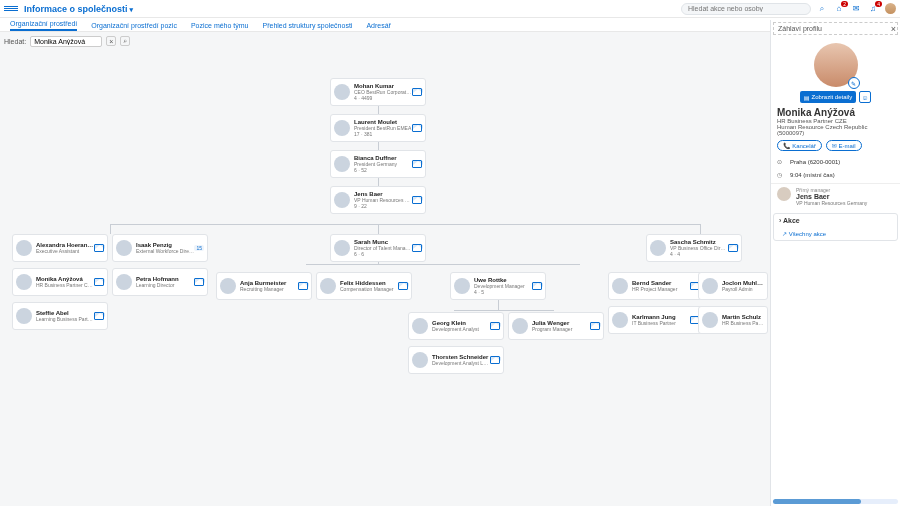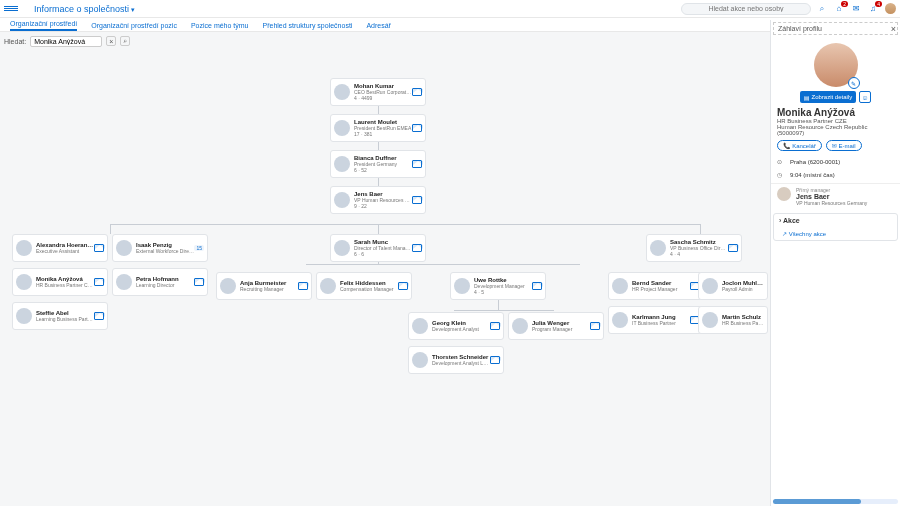--- a/index.html
+++ b/index.html
@@ -1,24 +1,24 @@
 <!DOCTYPE html>
 <html><head>
 <meta charset="utf-8">
 <style>
   * { box-sizing: border-box; }
   body { margin: 0; font-family: "Segoe UI", Arial, sans-serif; font-size: 8px; background: #f5f6f7; color: #333; overflow: hidden; }
   .shell { width: 900px; height: 506px; position: relative; }
   .topbar { position: absolute; top: 0; left: 0; right: 0; height: 18px; background: #fff; display: flex; align-items: center; padding: 0 4px; border-bottom: 1px solid #e8e8e8; }
   .hamburger { width: 14px; display:flex; flex-direction:column; gap:1px; cursor:pointer;}
   .hamburger span { height:1px; background:#0a6ed1;}
-  .title { color:#0a6ed1; margin-left:16px; font-size:9px; cursor:pointer;}
+  .title { color:#0a6ed1; margin-left:6px; font-size:9px; cursor:pointer;font-weight:bold;}
   .title::after{content:" ▾"; font-size:7px;}
   .topbar .spacer{flex:1;}
-  .search { width:130px; height:12px; background:#f4f6f8; border:1px solid #e0e4e8; border-radius:6px; padding:0 6px; font-size:7px; color:#888;text-align:center;}
+  .search { width:130px; height:12px; background:#f4f6f8; border:1px solid #e0e4e8; border-radius:6px; padding:0 6px; font-size:7px; color:#888;}
   .icn { width:12px;height:12px;margin-left:5px;display:flex;align-items:center;justify-content:center;color:#0a6ed1;position:relative;cursor:pointer;font-size:8px;}
   .badge{position:absolute;top:-2px;right:-3px;background:#c00;color:#fff;border-radius:6px;font-size:5px;padding:0 2px;line-height:6px;}
   .avatar{width:11px;height:11px;border-radius:50%;background:linear-gradient(#d9b38c,#c4915f);margin-left:6px;}
   .tabs { position:absolute; top:18px; left:0; right:0; height:14px; background:#fff; display:flex; align-items:flex-end; padding:0 10px; gap:14px; font-size:7px; border-bottom:1px solid #e8e8e8;}
   .tab { color:#0a6ed1; padding-bottom:2px; cursor:pointer;}
   .tab.active{ border-bottom:2px solid #0a6ed1;}
   .searchrow{position:absolute;top:34px;left:4px;height:14px;display:flex;align-items:center;gap:4px;font-size:7px;}
   .searchrow .label{color:#555;}
   .searchrow input{height:11px;width:72px;border:1px solid #ccc;border-radius:2px;padding:0 14px 0 3px;font-size:7px;}
   .searchrow .clr, .searchrow .go{width:10px;height:10px;border:1px solid #ccc;border-radius:2px;display:flex;align-items:center;justify-content:center;color:#555;cursor:pointer;}

